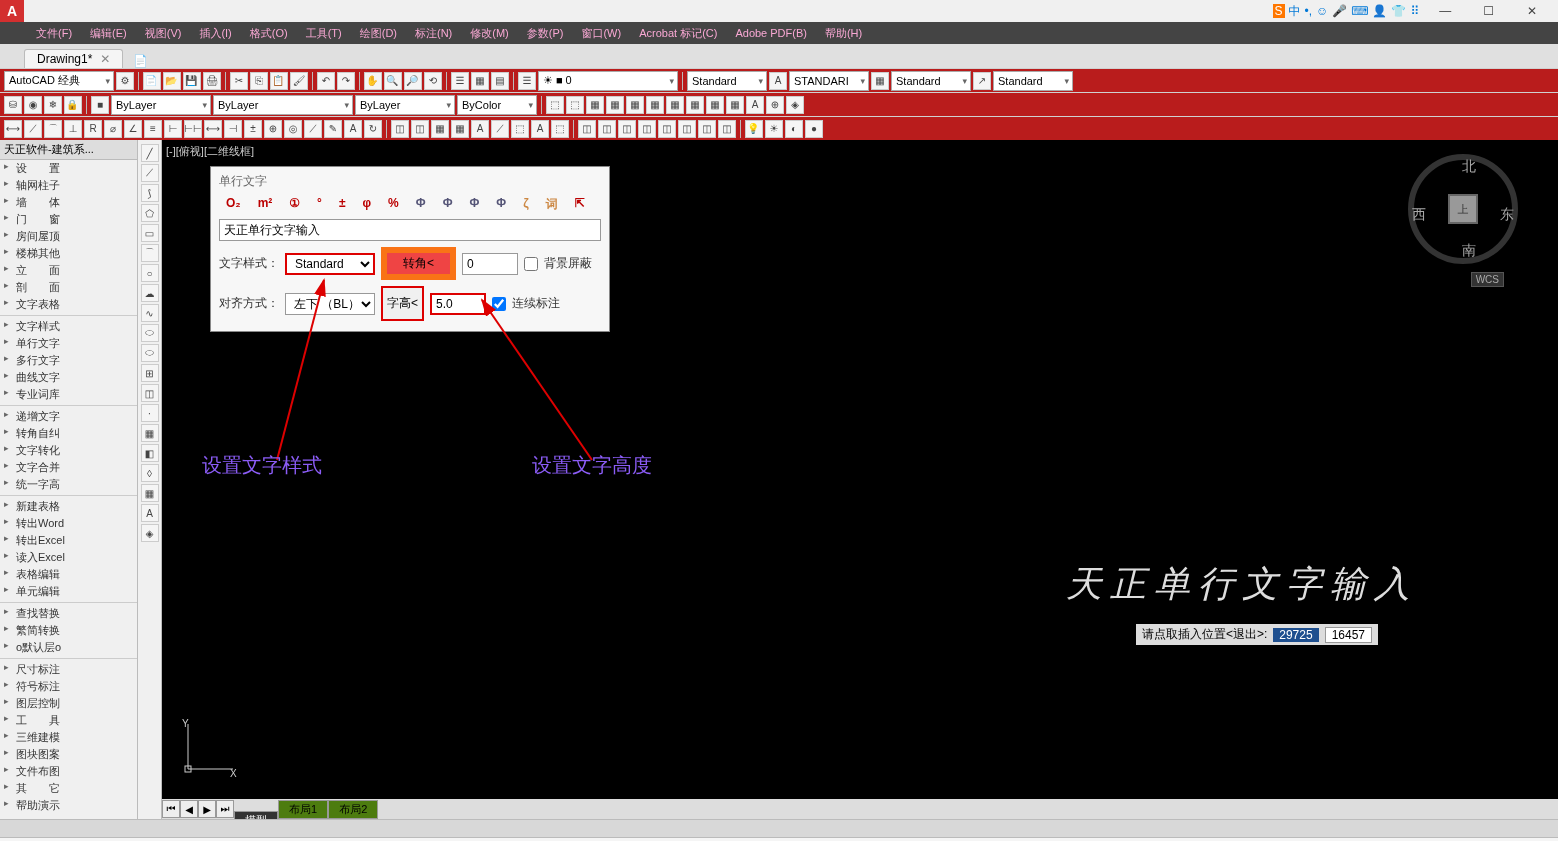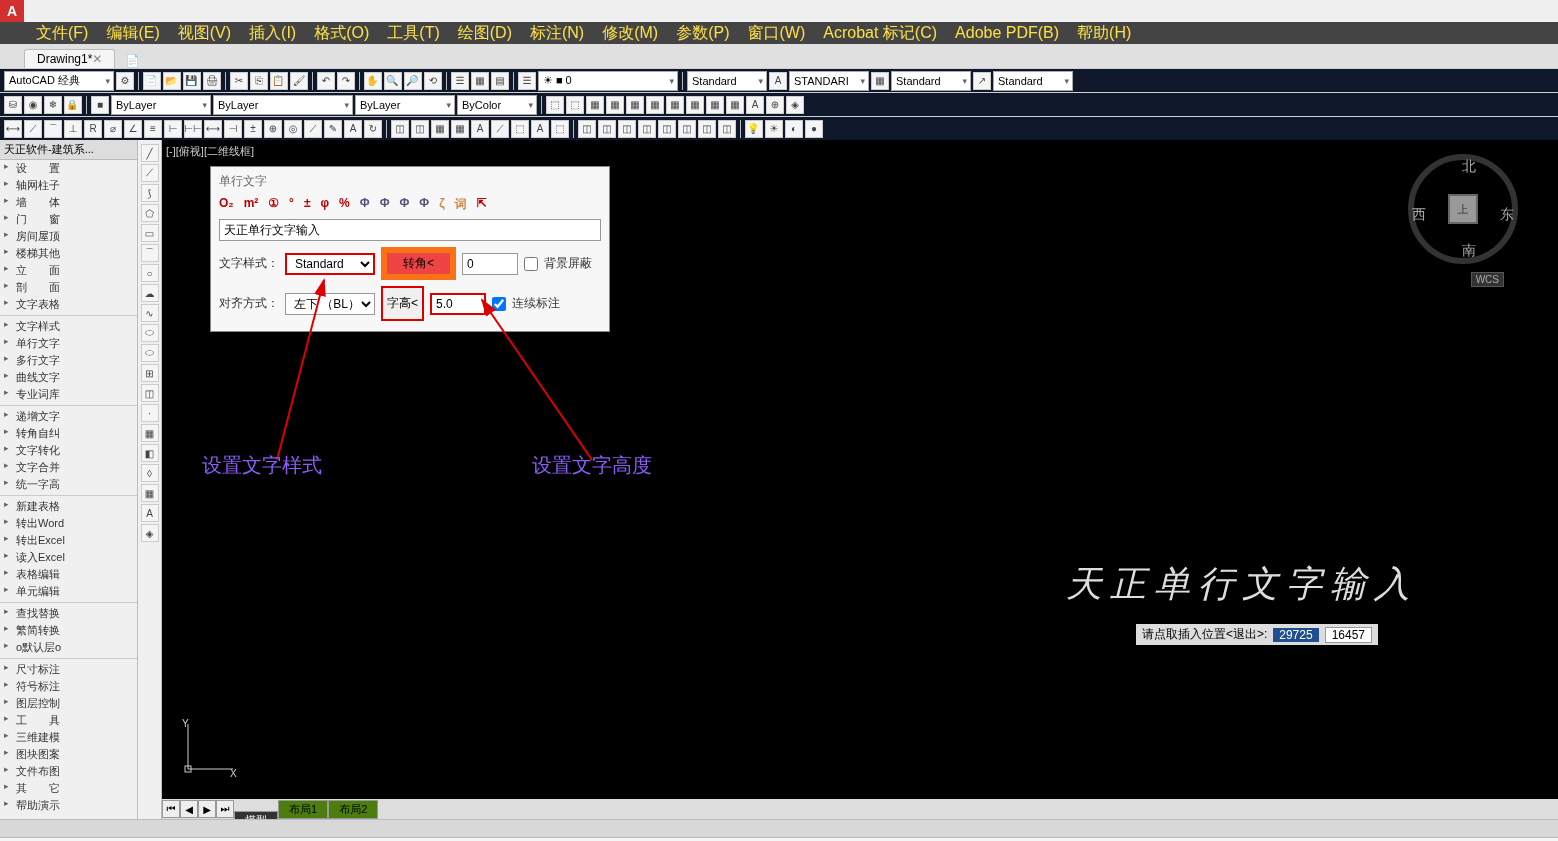--- a/index.html
+++ b/index.html
@@ -8,29 +8,29 @@
 
 .titlebar { height: 22px; background: #f0f0f0; display: flex; align-items: center; position: relative; }
 .app-icon { width: 24px; height: 22px; background: #d32f2f; color: #fff; font-weight: bold; display: flex; align-items: center; justify-content: center; font-size: 14px; }
 .title-text { position: absolute; left: 50%; transform: translateX(-50%); color: #555; font-size: 12px; }
 .title-right { margin-left: auto; display: flex; align-items: center; gap: 4px; padding-right: 6px; }
 .ime-icons span { color: #0078d7; margin: 0 2px; }
 .win-controls span { width: 40px; height: 22px; display: inline-flex; align-items: center; justify-content: center; color: #444; }
 
 
 .menubar { height: 22px; background: #444; display: flex; align-items: center; padding-left: 36px; gap: 18px; }
-.menubar .menu-item { color: #fde047; font-size: 16px; cursor: pointer; }
+.menubar .menu-item { color: #f9a8d4; font-size: 11px; cursor: pointer; }
 
 
 .tabbar { height: 24px; background: #e0e0e0; display: flex; align-items: flex-end; padding-left: 24px; }
-.doc-tab { background: #f5f5f5; border: 1px solid #bbb; border-bottom: none; padding: 2px 12px; border-radius: 3px 3px 0 0; display: flex; align-items: center; }
+.doc-tab { background: #f5f5f5; border: 1px solid #bbb; border-bottom: none; padding: 2px 12px; border-radius: 3px 3px 0 0; display: flex; align-items: center; gap: 8px; }
 .doc-tab .close { color: #888; }
 
 
-.toolbar-row { height: 24px; background: #0f172a; border-top: 1px solid #d0d0d0; display: flex; align-items: center; padding: 0 4px; gap: 2px; overflow: hidden; }
+.toolbar-row { height: 24px; background: #b91c1c; border-top: 1px solid #d0d0d0; display: flex; align-items: center; padding: 0 4px; gap: 2px; overflow: hidden; }
 .tbtn { width: 18px; height: 18px; background: #f5f5f5; border: 1px solid #ccc; display: inline-flex; align-items: center; justify-content: center; font-size: 10px; color: #444; cursor: pointer; }
 .sep { width: 1px; height: 18px; background: #bbb; margin: 0 2px; }
 .combo { height: 20px; border: 1px solid #aaa; background: #fff; padding: 0 16px 0 4px; font-size: 11px; display: inline-flex; align-items: center; position: relative; min-width: 80px; }
 .combo::after { content: "▾"; position: absolute; right: 3px; color: #666; font-size: 9px; }
 
 
 .main { display: flex; height: calc(841px - 22px - 22px - 24px - 24px - 24px - 24px - 22px); }
 .side-panel { width: 138px; background: #f0f0f0; border-right: 1px solid #bbb; overflow: hidden; }
 .side-title { background: #ddd; padding: 2px 4px; font-size: 11px; border-bottom: 1px solid #bbb; }
 .side-list { list-style: none; }
@@ -41,21 +41,21 @@
 .vtoolbar { width: 24px; background: #f0f0f0; border-right: 1px solid #bbb; display: flex; flex-direction: column; align-items: center; padding-top: 4px; gap: 2px; }
 .vtoolbar .tbtn { width: 18px; height: 18px; }
 
 .canvas-area { flex: 1; background: #000; position: relative; overflow: hidden; }
 .viewport-label { position: absolute; top: 4px; left: 4px; color: #ccc; font-size: 11px; }
 
 
 .text-dialog { position: absolute; top: 26px; left: 48px; width: 400px; background: #f7f7f7; border: 1px solid #888; padding: 6px 8px 10px; }
 .dlg-title { color: #666; font-size: 12px; margin-bottom: 6px; }
 .dlg-symbols { display: flex; gap: 10px; margin-bottom: 6px; }
-.dlg-symbols .sym { color: #b00; font-size: 12px; font-weight: bold; cursor: pointer; }
+.dlg-symbols .sym { color: #b00; font-size: 12px; font-weight: bold; cursor: pointer; margin-left: 7px; }
 .dlg-symbols .sym.blue { color: #557; }
 .dlg-symbols .sym.orange { color: #c84; }
 .dlg-input-row { margin-bottom: 6px; }
 .dlg-input-row input.wide { width: 100%; height: 22px; border: 1px solid #999; padding: 0 4px; font-size: 12px; }
 .dlg-row { display: flex; align-items: center; gap: 6px; margin-top: 6px; }
 .dlg-row label { font-size: 12px; color: #333; }
 .dlg-row select, .dlg-row input { height: 22px; border: 1px solid #999; font-size: 12px; padding: 0 4px; background: #fff; }
 .dlg-row select.hl { border: 2px solid #d00; width: 90px; }
 .dlg-row .lbl-hl { border: 2px solid #d00; padding: 7px 4px; background: #f0f0f0; }
 .dlg-row input.num { width: 56px; }
@@ -96,20 +96,30 @@
 .cmdline .prompt { font-size: 12px; color: #333; }
 .cmdline .cmd-icon { width: 18px; height: 16px; background: #ddd; border: 1px solid #aaa; display: inline-flex; align-items: center; justify-content: center; font-size: 10px; }
 
 .model-scroll { height: 18px; background: #d8d8d8; border-top: 1px solid #bbb; }
 </style>
 </head>
 <body>
 
 <div class="titlebar">
   <div class="app-icon">A</div>
+  <div class="title-right">
+    <span class="ime-icons">
+      <span style="background:#ff7700;color:#fff;padding:0 2px;">S</span><span>中</span><span>•,</span><span>☺</span><span>🎤</span><span>⌨</span><span>👤</span><span>👕</span><span>⠿</span>
+    </span>
+    <span class="win-controls">
+      <span>—</span>
+      <span>☐</span>
+      <span>✕</span>
+    </span>
+  </div>
 </div>
 
 <div class="menubar">
   <span class="menu-item">文件(F)</span>
   <span class="menu-item">编辑(E)</span>
   <span class="menu-item">视图(V)</span>
   <span class="menu-item">插入(I)</span>
   <span class="menu-item">格式(O)</span>
   <span class="menu-item">工具(T)</span>
   <span class="menu-item">绘图(D)</span>

